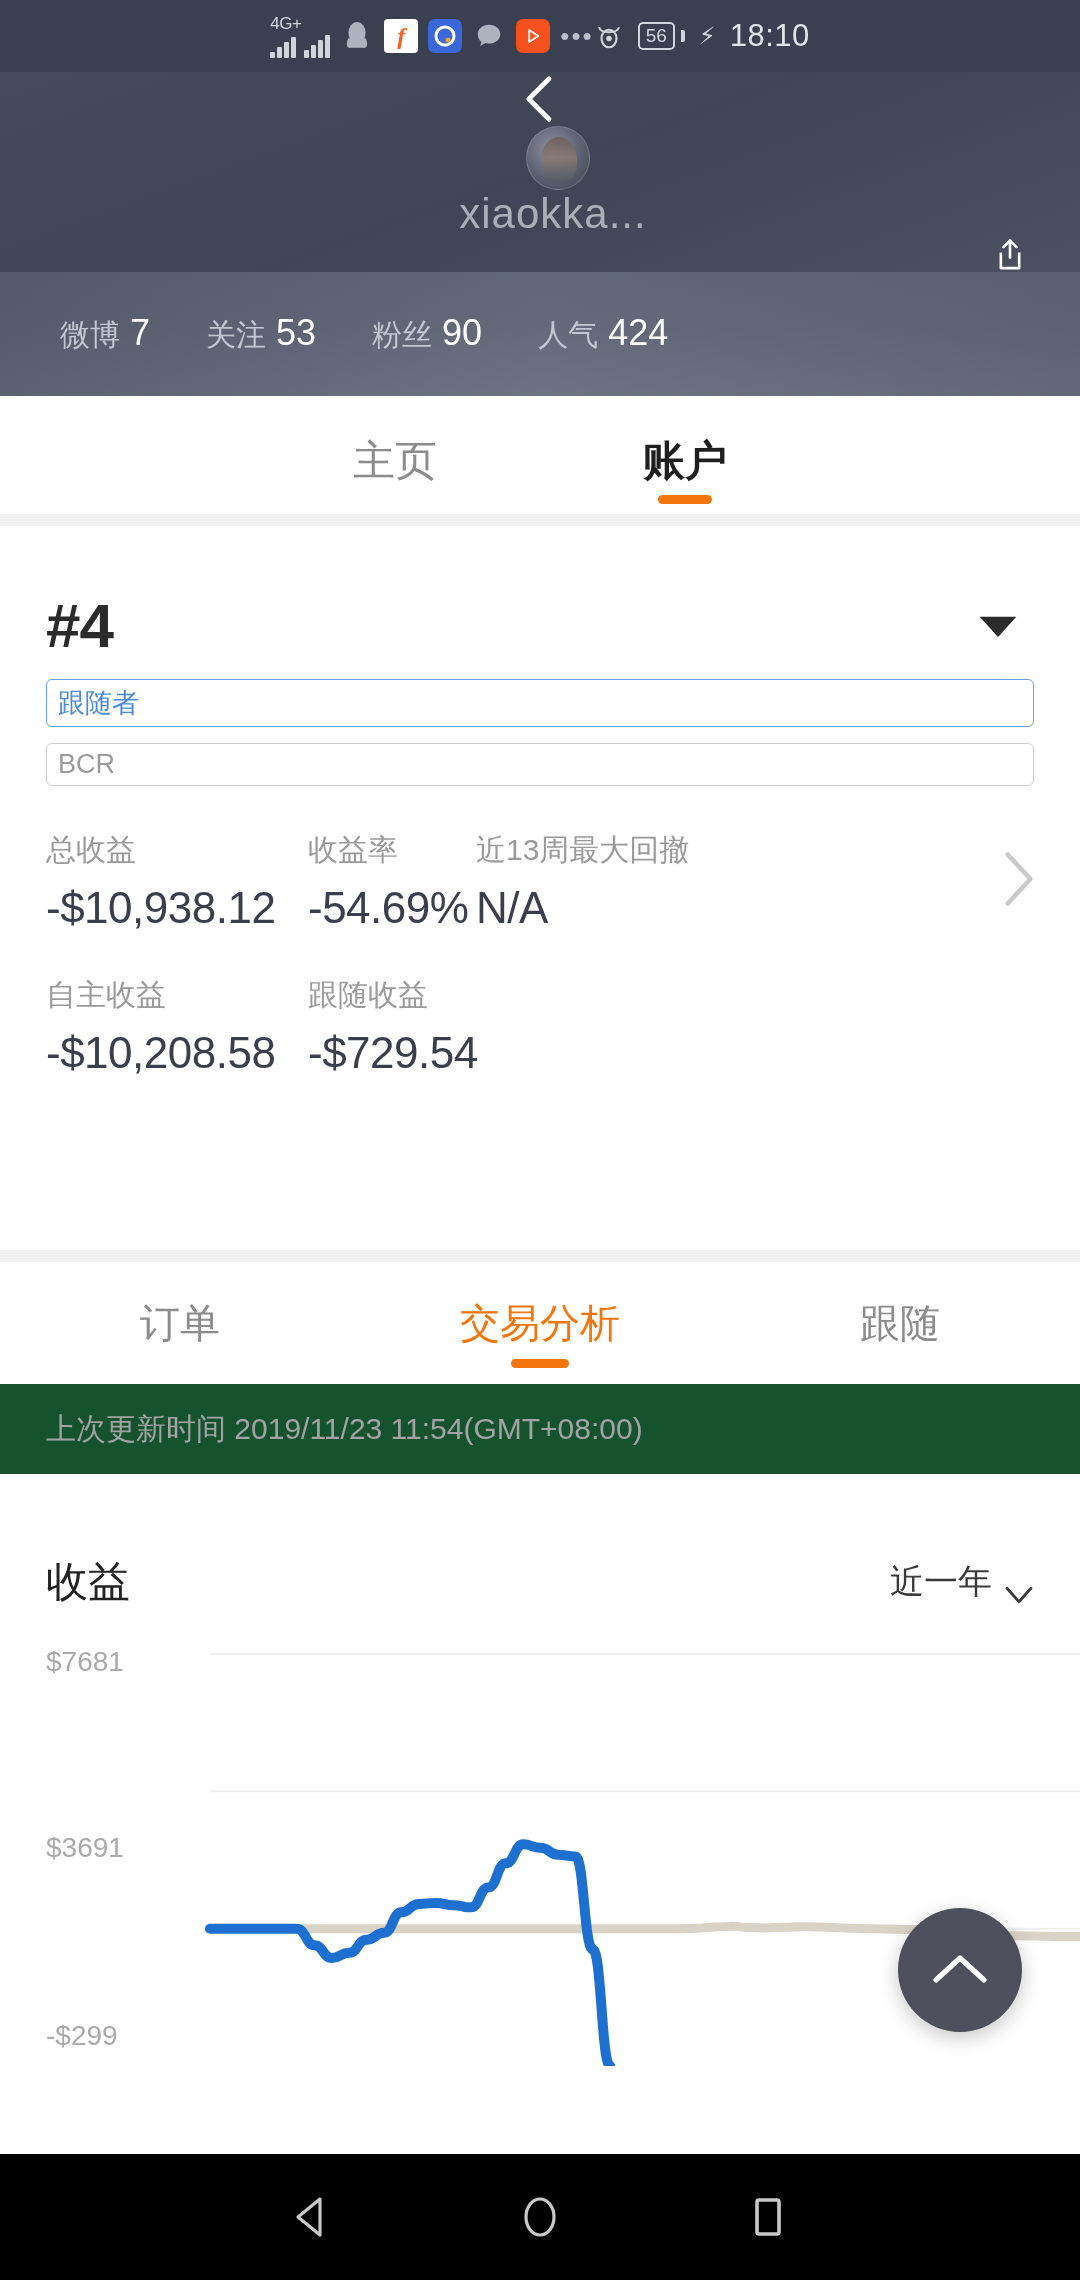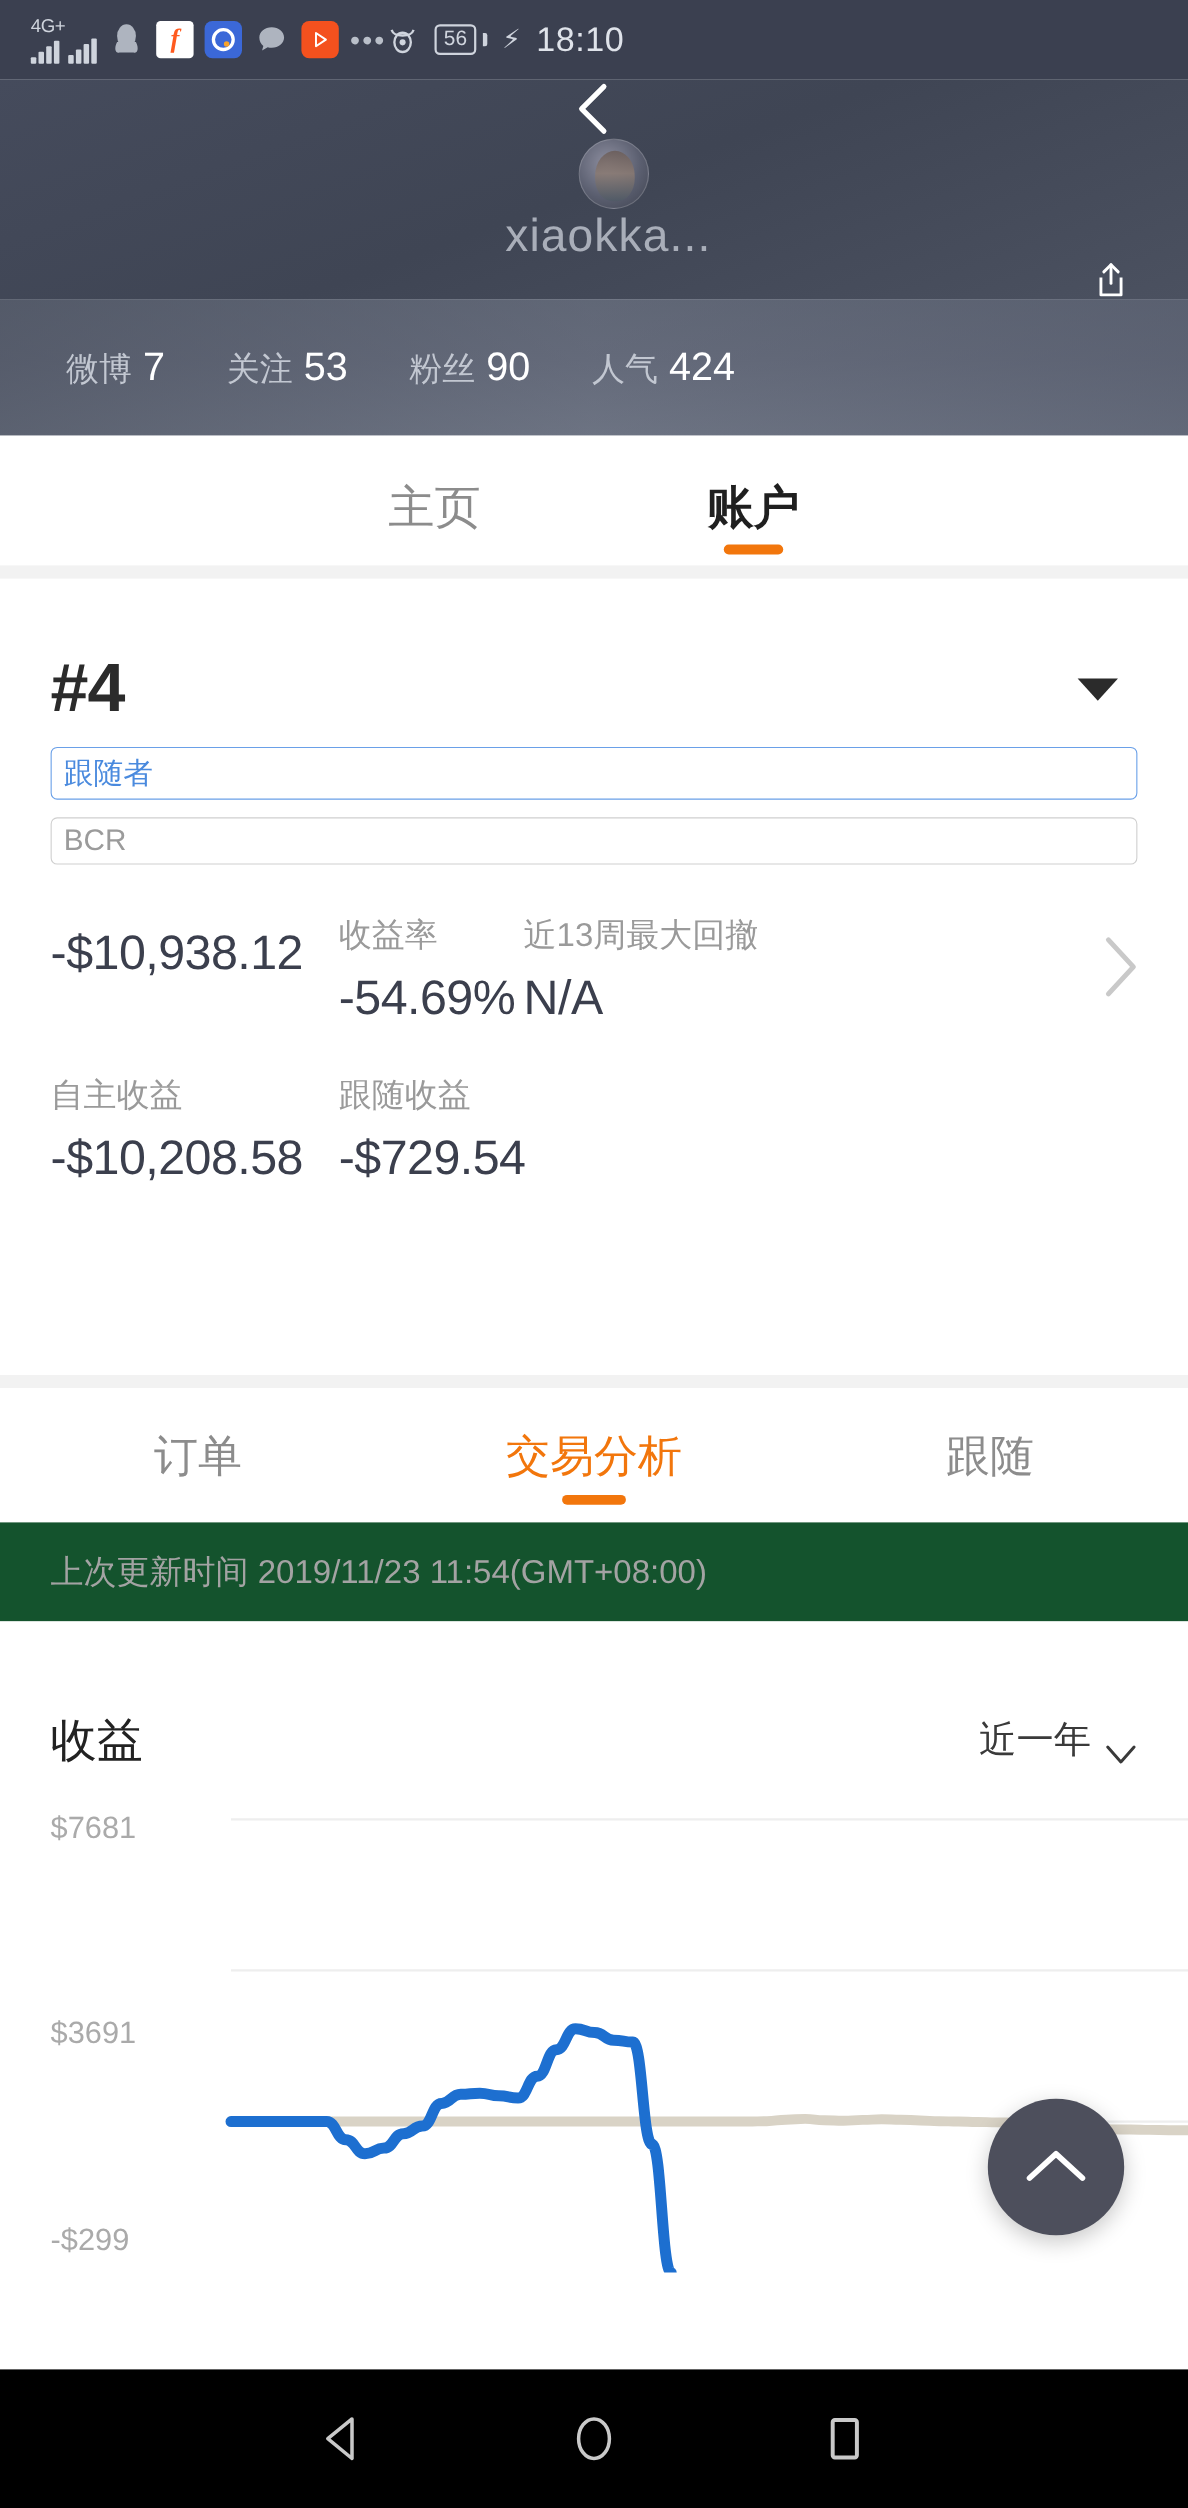--- a/index.html
+++ b/index.html
@@ -7,21 +7,21 @@
     width:1080px; height:2280px;
     font-family:"Liberation Sans","DejaVu Sans",sans-serif;
     background:#ffffff; overflow:hidden;
   }
   .phone { position:relative; width:1080px; height:2280px; background:#fff; }
 
   
   .statusbar{
     position:absolute; top:0; left:0; width:1080px; height:72px;
     background:#3b4050; color:#d8dce4;
-    display:flex; align-items:center; justify-content:flex-start;
+    display:flex; align-items:center; justify-content:center;
     padding:0 28px;
   }
   .sb-left{ display:flex; align-items:center; gap:10px; }
   .sb-right{ display:flex; align-items:center; gap:14px; }
   .net{ display:flex; align-items:flex-end; gap:3px; }
   .net-txt{ font-size:17px; line-height:1; color:#cfd4dd; letter-spacing:-.5px; }
   .net-col{ display:flex; flex-direction:column; align-items:flex-start; }
   .bars{ display:flex; align-items:flex-end; gap:2px; height:26px;}
   .bars i{ display:block; width:5px; background:#cfd4dd; border-radius:1px; }
   .bars i:nth-child(1){height:8px}.bars i:nth-child(2){height:13px}
@@ -267,20 +267,21 @@
     </div>
 
     <div class="badges">
       <span class="badge">跟随者</span>
       <span class="badge gray">BCR</span>
     </div>
 
     <div class="metrics">
       <div class="mrow">
         <div class="mcell c1">
+          <div class="mlab">总收益</div>
           <div class="mval">-$10,938.12</div>
         </div>
         <div class="mcell c2">
           <div class="mlab">收益率</div>
           <div class="mval">-54.69%</div>
         </div>
         <div class="mcell c3">
           <div class="mlab">近13周最大回撤</div>
           <div class="mval">N/A</div>
         </div>

